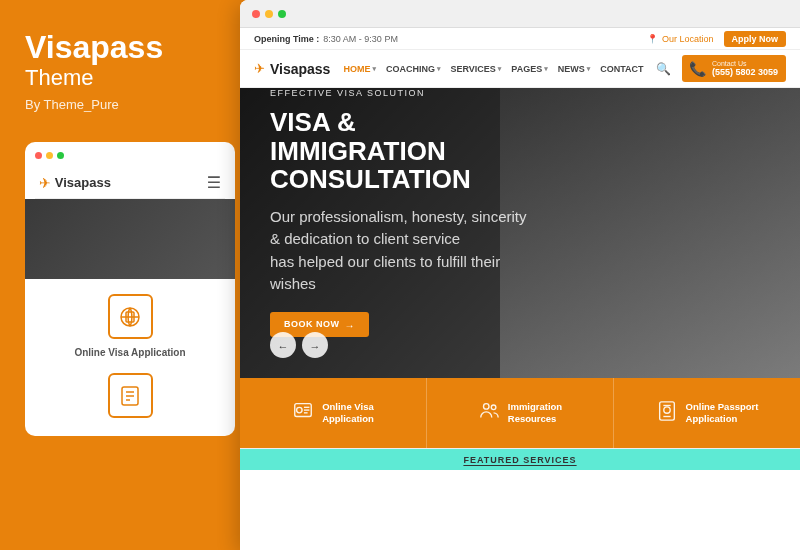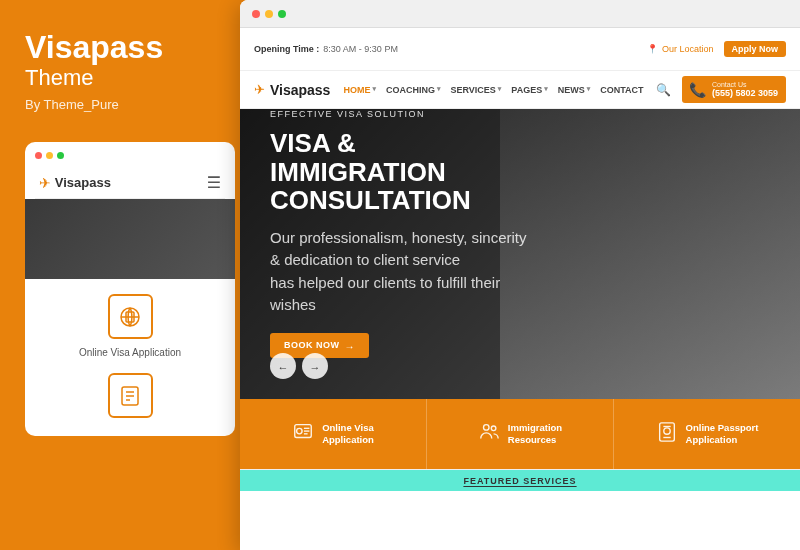--- a/index.html
+++ b/index.html
@@ -136,21 +136,21 @@
       width: 24px; height: 24px;
       stroke: #E8820C;
       fill: none;
       stroke-width: 1.5;
     }
 
     .mobile-feature-label {
       font-size: 10px;
       color: #555;
       text-align: right;
-      font-weight: 400;
+      font-weight: 700;
     }
 
     .mobile-icon-box2 {
       width: 45px; height: 45px;
       border: 2px solid #E8820C;
       border-radius: 6px;
       display: flex;
       align-items: center;
       justify-content: center;
       margin-top: 15px;
@@ -191,21 +191,21 @@
       background: #ccc;
     }
 
     .chrome-dot:nth-child(1) { background: #ff5f57; }
     .chrome-dot:nth-child(2) { background: #febc2e; }
     .chrome-dot:nth-child(3) { background: #28c840; }
 
     
     .site-topbar {
       background: #fff;
-      height: 43px;
+      height: 22px;
       display: flex;
       align-items: center;
       justify-content: space-between;
       padding: 0 14px;
       border-bottom: 1px solid #eee;
       font-size: 9px;
       color: #666;
     }
 
     .topbar-left {
@@ -269,20 +269,21 @@
       display: flex;
       gap: 10px;
       align-items: center;
     }
 
     .nav-link {
       font-size: 9px;
       color: #444;
       font-weight: 600;
       display: flex;
+      align-items: center;
       gap: 2px;
     }
 
     .nav-link-active {
       color: #E8820C;
     }
 
     .nav-chevron {
       font-size: 7px;
       color: #888;

